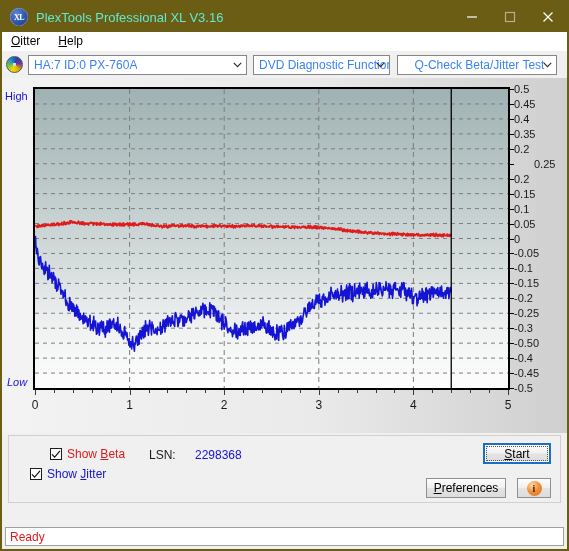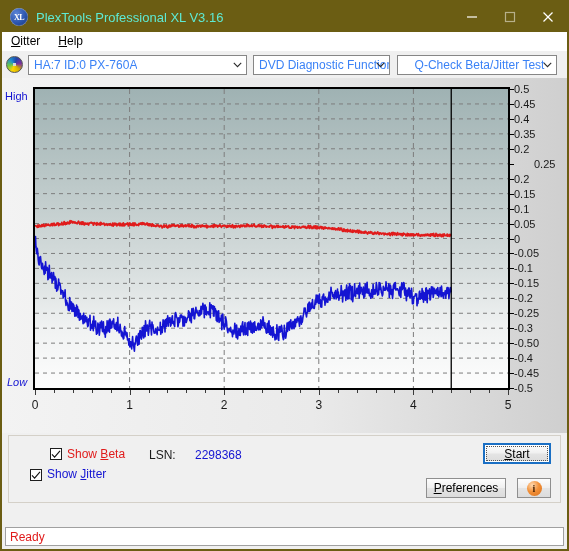--- a/index.html
+++ b/index.html
@@ -108,21 +108,21 @@
   
   .bottom{
     flex:1 1 auto;position:relative;background:#f0f0f0;padding:0 6px;box-sizing:border-box;
   }
   .groupbox{
     position:absolute;left:6px;top:2px;right:6px;height:68px;
     border:1px solid #d4d0c8;background:#f0f0f0;box-sizing:border-box;
   }
   .chk-row{position:absolute;display:flex;align-items:center;}
   .chk-row.r1{left:21px;top:11px;padding-left:20px;}
-  .chk-row.r2{left:21px;top:31px;align-items:flex-end;}
+  .chk-row.r2{left:21px;top:31px;}
   .checkbox{
     width:12px;height:12px;border:1px solid #1d1d1d;background:#fff;
     display:flex;align-items:center;justify-content:center;margin-right:5px;flex:0 0 auto;
     box-sizing:border-box;
   }
   .checkbox svg{display:block;}
   .chk-label{font-size:12px;white-space:nowrap;}
   .chk-label.beta{color:#e01b1b;}
   .chk-label.jitter{color:#1414d2;}
   .chk-label u{text-decoration:underline;}

